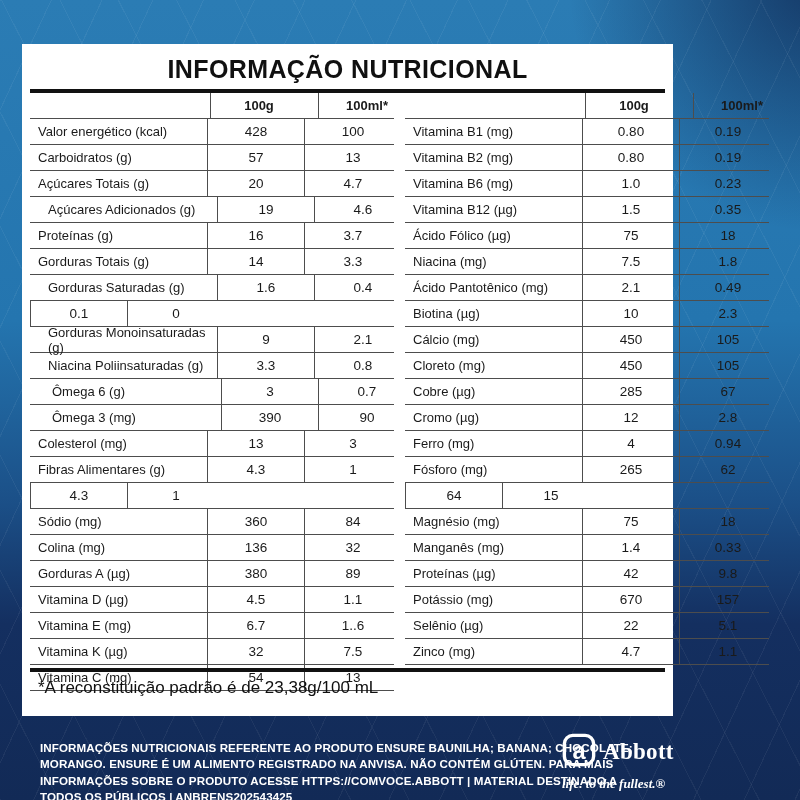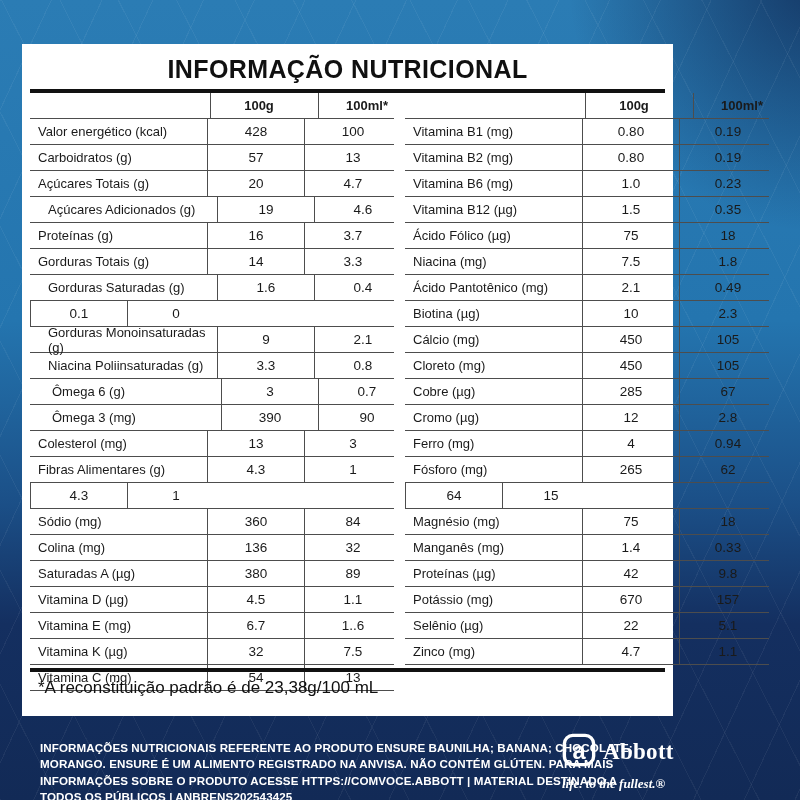--- a/index.html
+++ b/index.html
@@ -151,21 +151,21 @@
     <div class="cell-val v2">84</div>
   </div>
 
   <div class="row">
     <div class="cell-label" style="padding-left: 8px;">Colina (mg)</div>
     <div class="cell-val v1">136</div>
     <div class="cell-val v2">32</div>
   </div>
 
   <div class="row">
-    <div class="cell-label" style="padding-left: 8px;">Saturadas A (µg)</div>
+    <div class="cell-label" style="padding-left: 8px;">Gorduras A (µg)</div>
     <div class="cell-val v1">380</div>
     <div class="cell-val v2">89</div>
   </div>
 
   <div class="row">
     <div class="cell-label" style="padding-left: 8px;">Vitamina D (µg)</div>
     <div class="cell-val v1">4.5</div>
     <div class="cell-val v2">1.1</div>
   </div>
 

